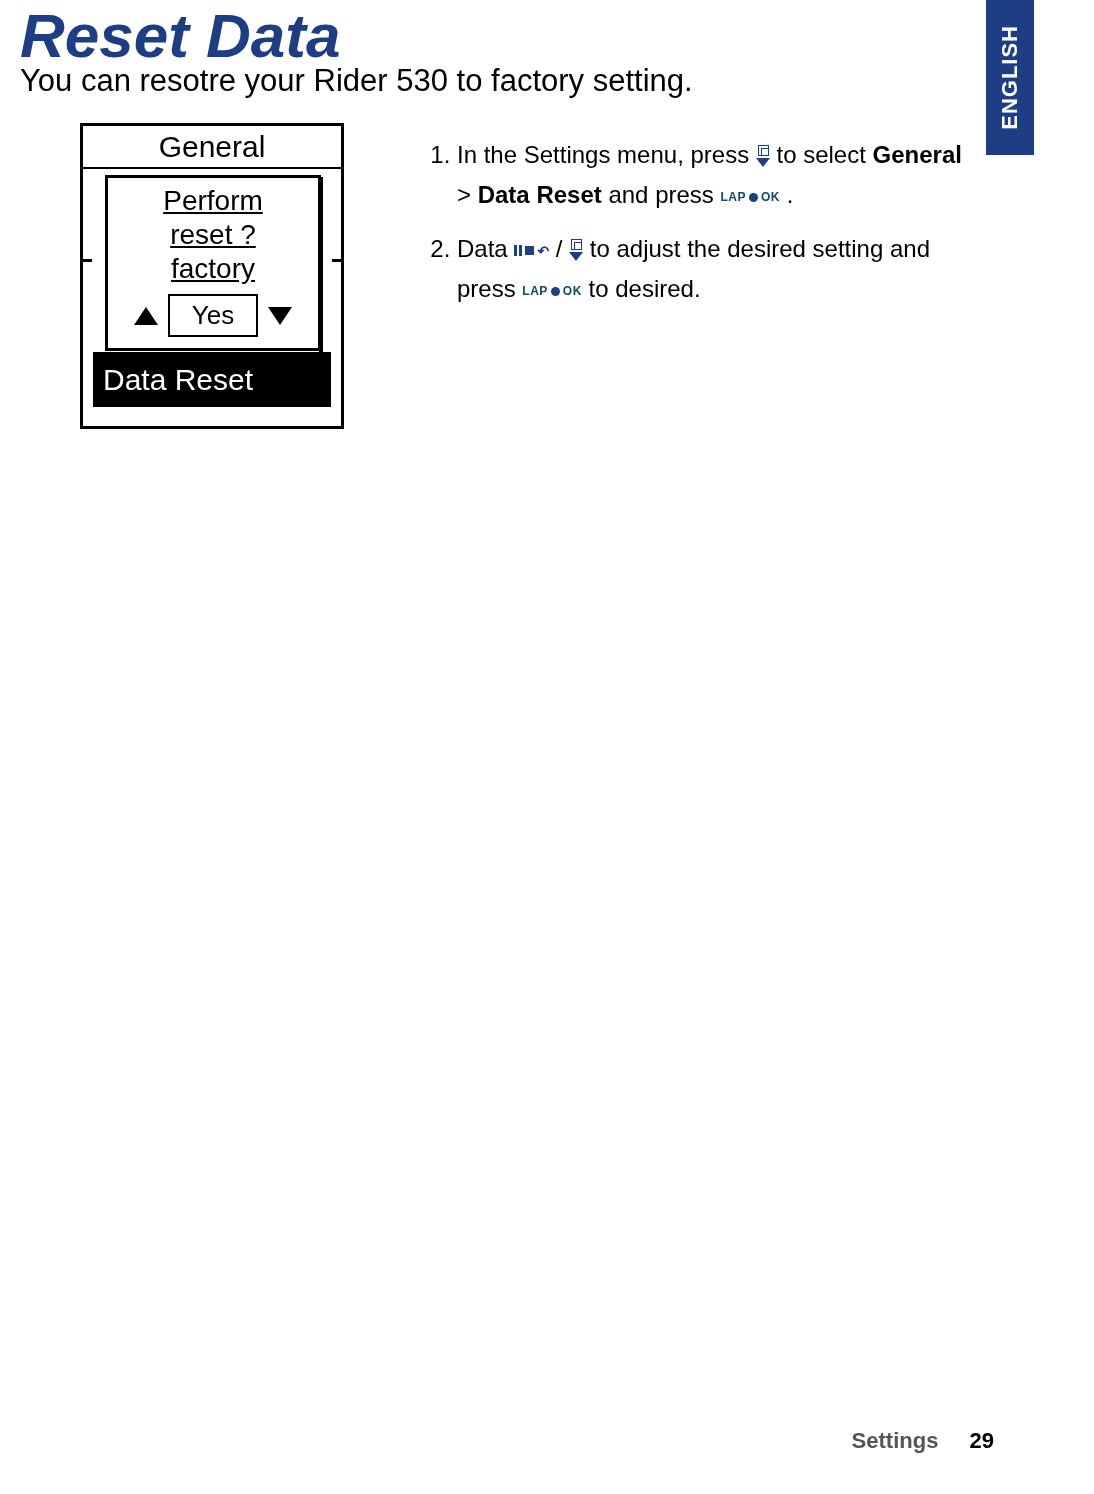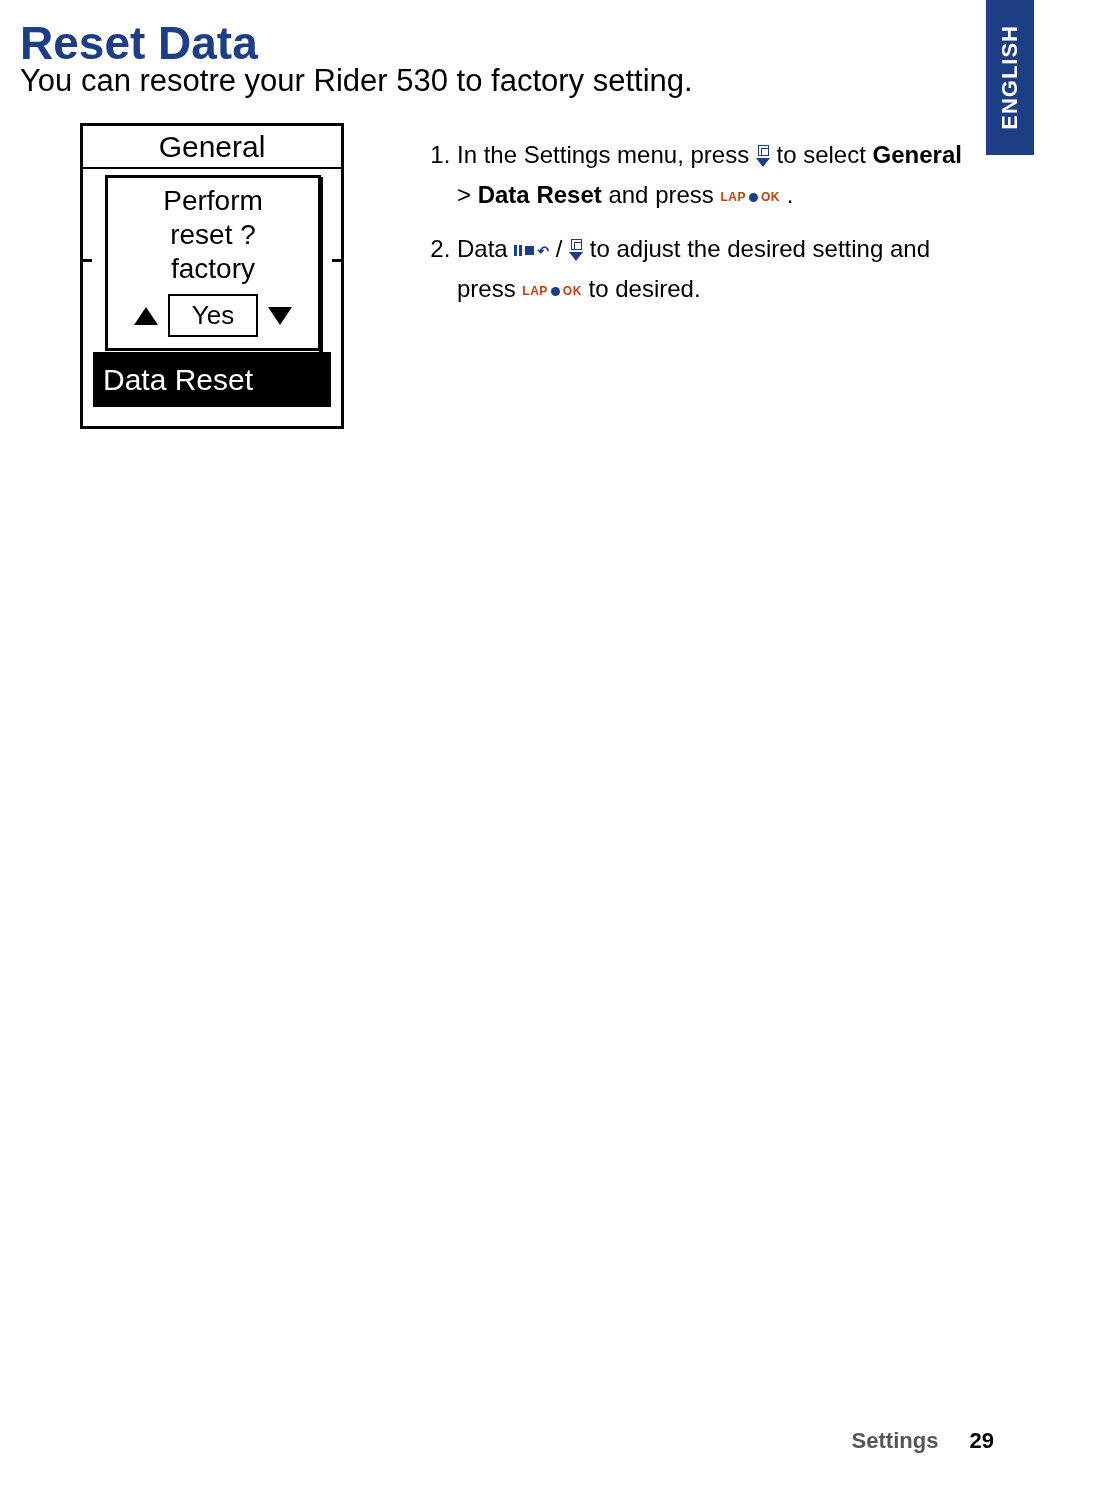--- a/index.html
+++ b/index.html
@@ -32,24 +32,25 @@
     align-items: center;
     justify-content: center;
   }
   .lang-tab span {
     writing-mode: vertical-rl;
     transform: rotate(180deg);
   }
   .title {
     position: absolute;
     left: 20px;
-    top: 16px;
-    font-size: 46px;
+    top: 0px;
+    font-size: 62px;
     font-weight: 800;
     color: #1d3d84;
+    font-style: italic;
   }
   .intro {
     position: absolute;
     left: 20px;
     top: 63px;
     font-size: 31px;
     color: #000;
   }
   .device {
     position: absolute;
@@ -116,20 +117,21 @@
     width: 210px;
     height: 170px;
     background: #fff;
     border: 3px solid #000;
     text-align: center;
   }
   .dialog-text {
     font-size: 28px;
     line-height: 34px;
     padding-top: 6px;
+    text-decoration: underline;
   }
   .dialog-row {
     display: flex;
     align-items: center;
     justify-content: center;
     margin-top: 8px;
     gap: 10px;
     border-radius: 7px;
   }
   .tri-up {
@@ -191,21 +193,21 @@
     position: absolute;
     bottom: 0; left: 0;
     width: 0; height: 0;
     border-left: 7px solid transparent;
     border-right: 7px solid transparent;
     border-top: 9px solid #1d3d84;
   }
   .icon-lapok {
     display: inline-flex;
     align-items: center;
-    color: #c2410c;
+    color: #0c4a6e;
     font-size: 12px;
     font-weight: 600;
     letter-spacing: 0.5px;
     gap: 3px;
     vertical-align: 2px;
   }
   .icon-lapok .dot {
     width: 9px; height: 9px;
     background: #1d3d84;
     border-radius: 50%;

